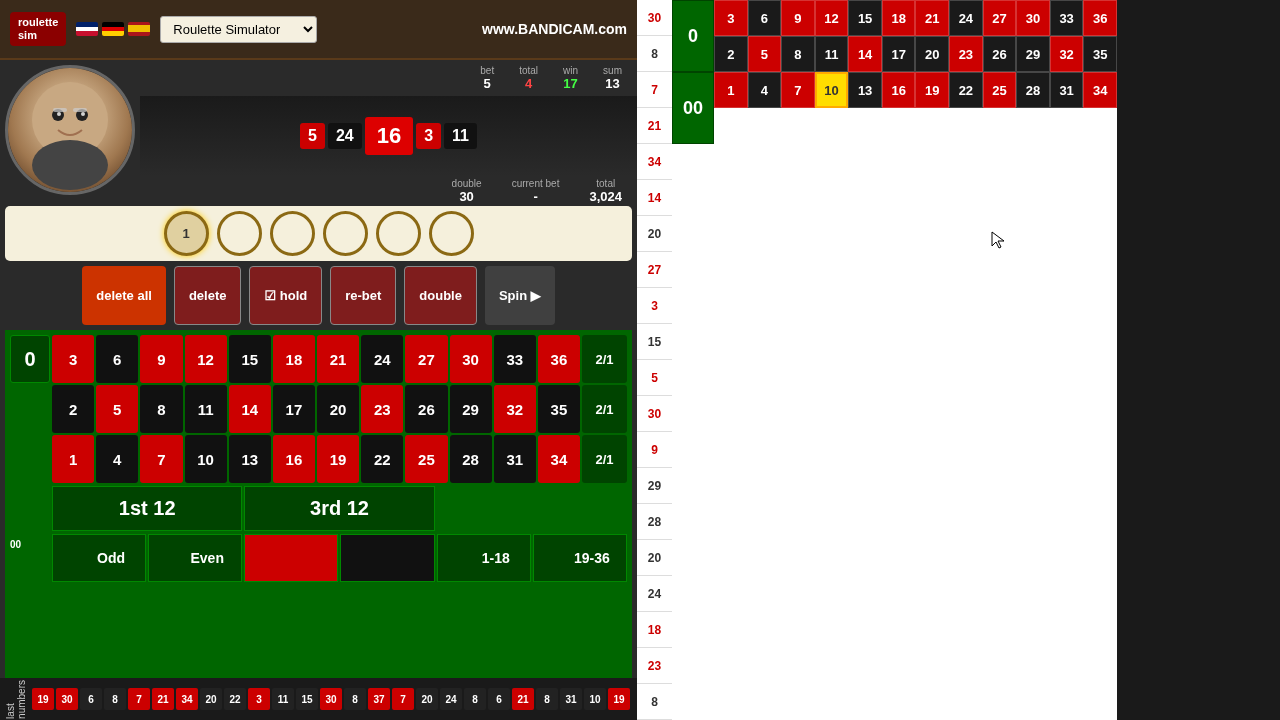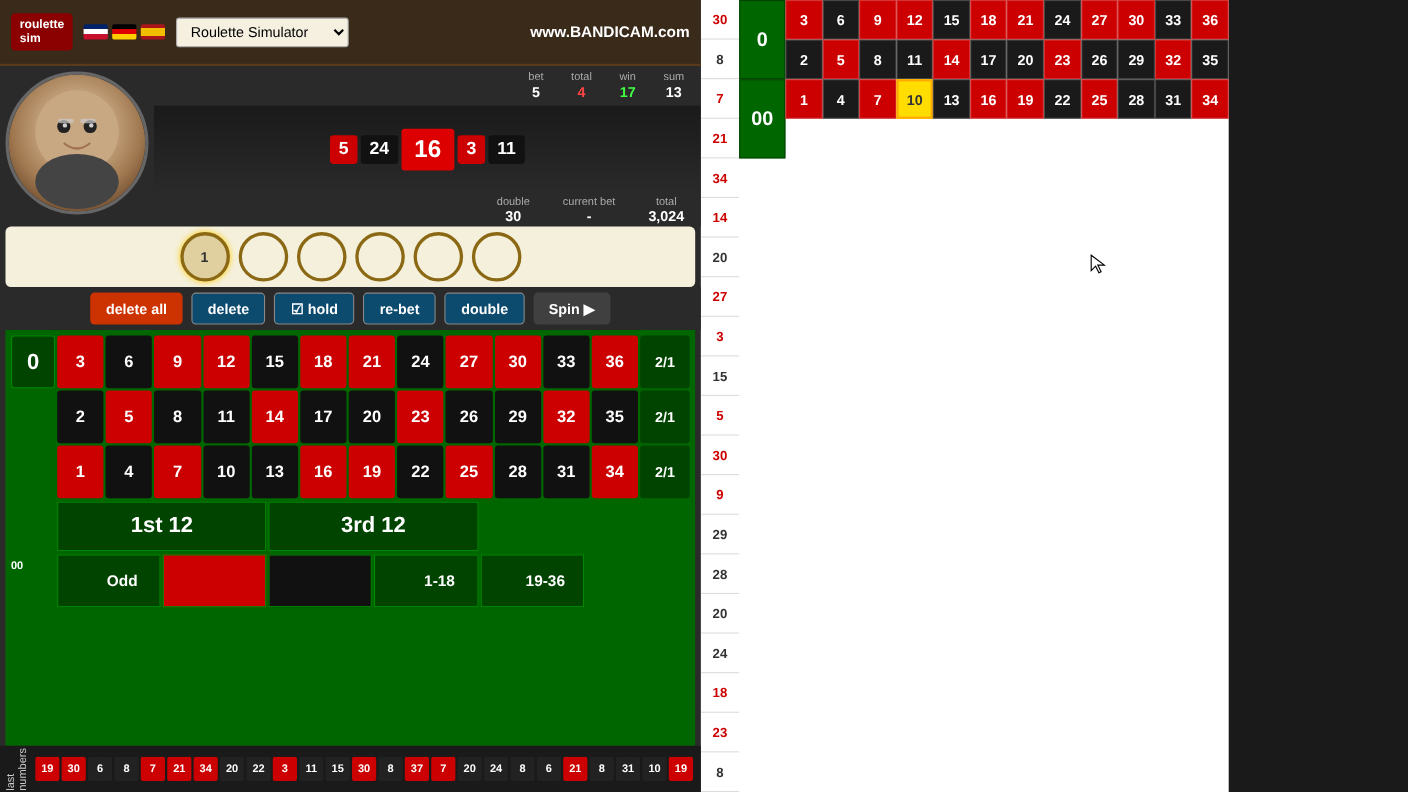--- a/index.html
+++ b/index.html
@@ -194,29 +194,29 @@
     
     #action-buttons {
       display: flex;
       gap: 8px;
       padding: 5px 10px;
       justify-content: center;
       background: #2a2a2a;
     }
 
     .action-btn {
-      padding: 6px 14px;
+      padding: 21px 14px;
       border: none;
       border-radius: 4px;
       font-size: 13px;
       font-weight: bold;
       cursor: pointer;
     }
     .btn-red { background: #cc3300; color: white; }
-    .btn-dark { background: #0c4a6e; color: white; border: 1px solid #888; }
+    .btn-dark { background: #7f1d1d; color: white; border: 1px solid #888; }
     .btn-spin { background: #404040; color: white; }
 
     
     #roulette-table {
       flex: 1;
       background: #006600;
       padding: 5px;
       margin: 0 5px;
     }
 
@@ -571,20 +571,21 @@
       <div></div>
       <div class="dozen-cell">1st 12</div>
       <div class="dozen-cell">3rd 12</div>
     </div>
 
     <div id="bottom-bets-row">
       <div style="background:#006600;">
         <span style="color:white;font-size:10px;font-weight:bold;">00</span>
       </div>
       <div class="bet-cell">Odd</div>
+      <div class="bet-cell">Even</div>
       <div class="bet-cell red-bet"></div>
       <div class="bet-cell black-bet"></div>
       <div class="bet-cell">1-18</div>
       <div class="bet-cell">19-36</div>
     </div>
   </div>
 
   <div id="last-numbers-bar">
     <div id="last-label">last numbers</div>
     <div id="last-nums-container" style="display:flex;gap:2px;flex-wrap:nowrap;overflow:hidden;">

